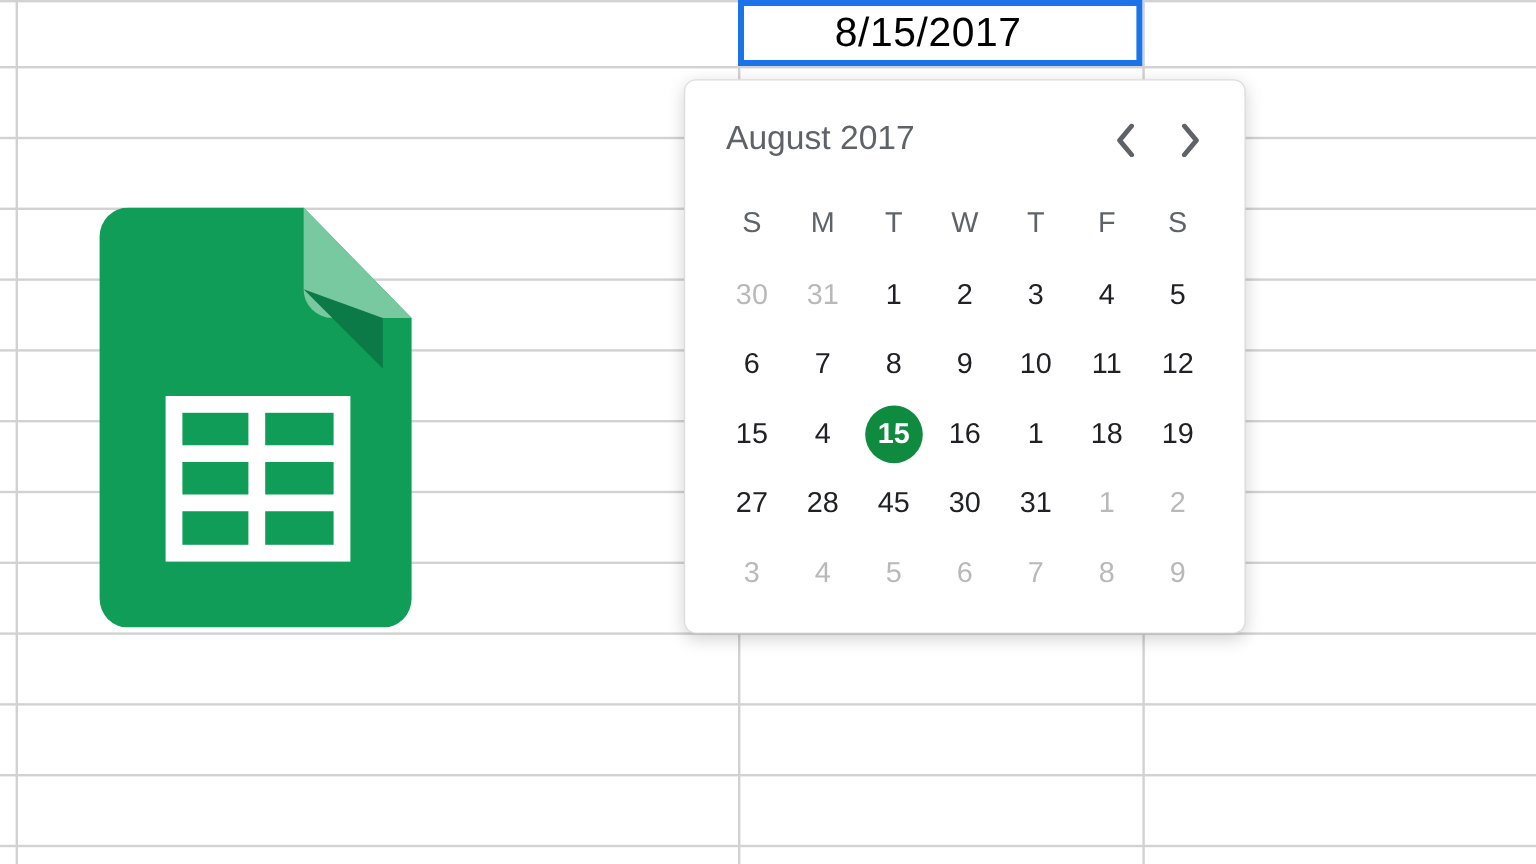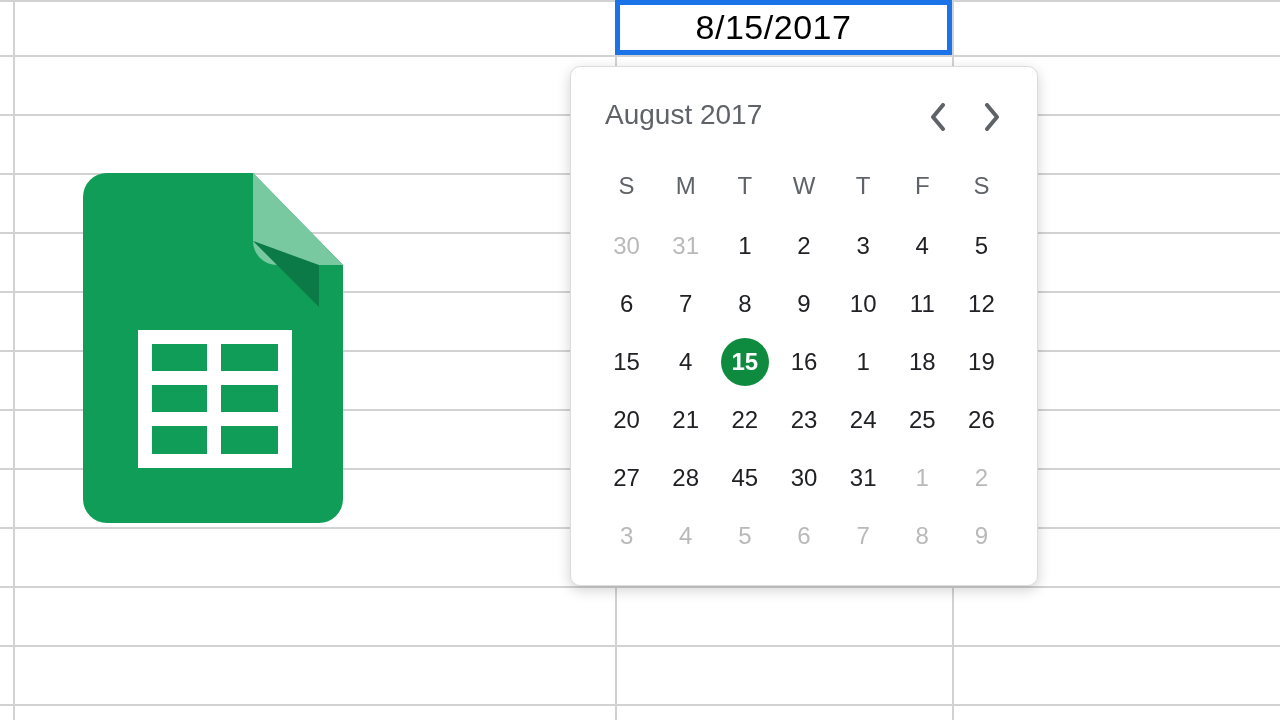--- a/index.html
+++ b/index.html
@@ -267,43 +267,20 @@
         </div>
         <div class="day">
           <span>18</span>
         </div>
         <div class="day">
           <span>19</span>
         </div>
       </div>
       <div class="day-row">
         <div class="day">
-          <span>20</span>
-        </div>
-        <div class="day">
-          <span>21</span>
-        </div>
-        <div class="day">
-          <span>22</span>
-        </div>
-        <div class="day">
-          <span>23</span>
-        </div>
-        <div class="day">
-          <span>24</span>
-        </div>
-        <div class="day">
-          <span>25</span>
-        </div>
-        <div class="day">
-          <span>26</span>
-        </div>
-      </div>
-      <div class="day-row">
-        <div class="day">
           <span>27</span>
         </div>
         <div class="day">
           <span>28</span>
         </div>
         <div class="day">
           <span>45</span>
         </div>
         <div class="day">
           <span>30</span>

